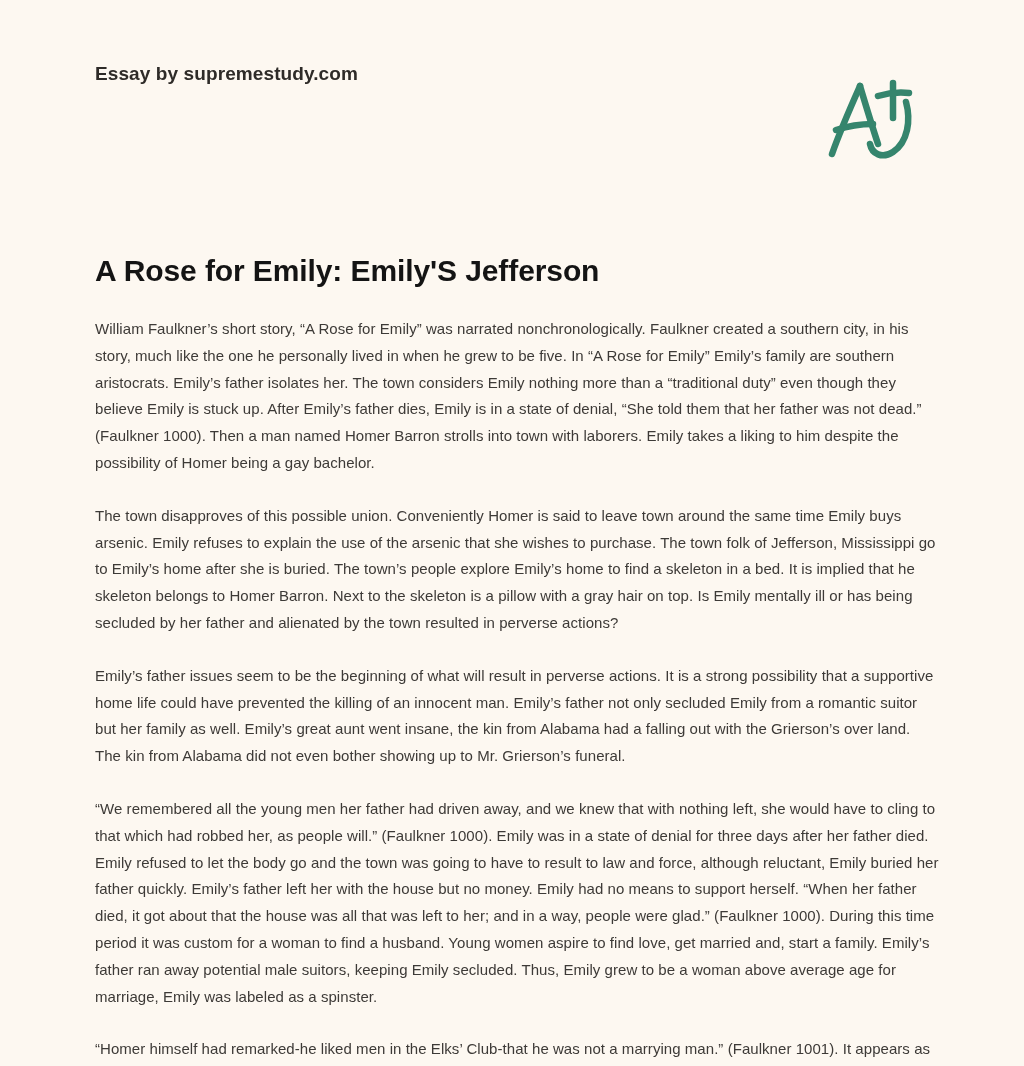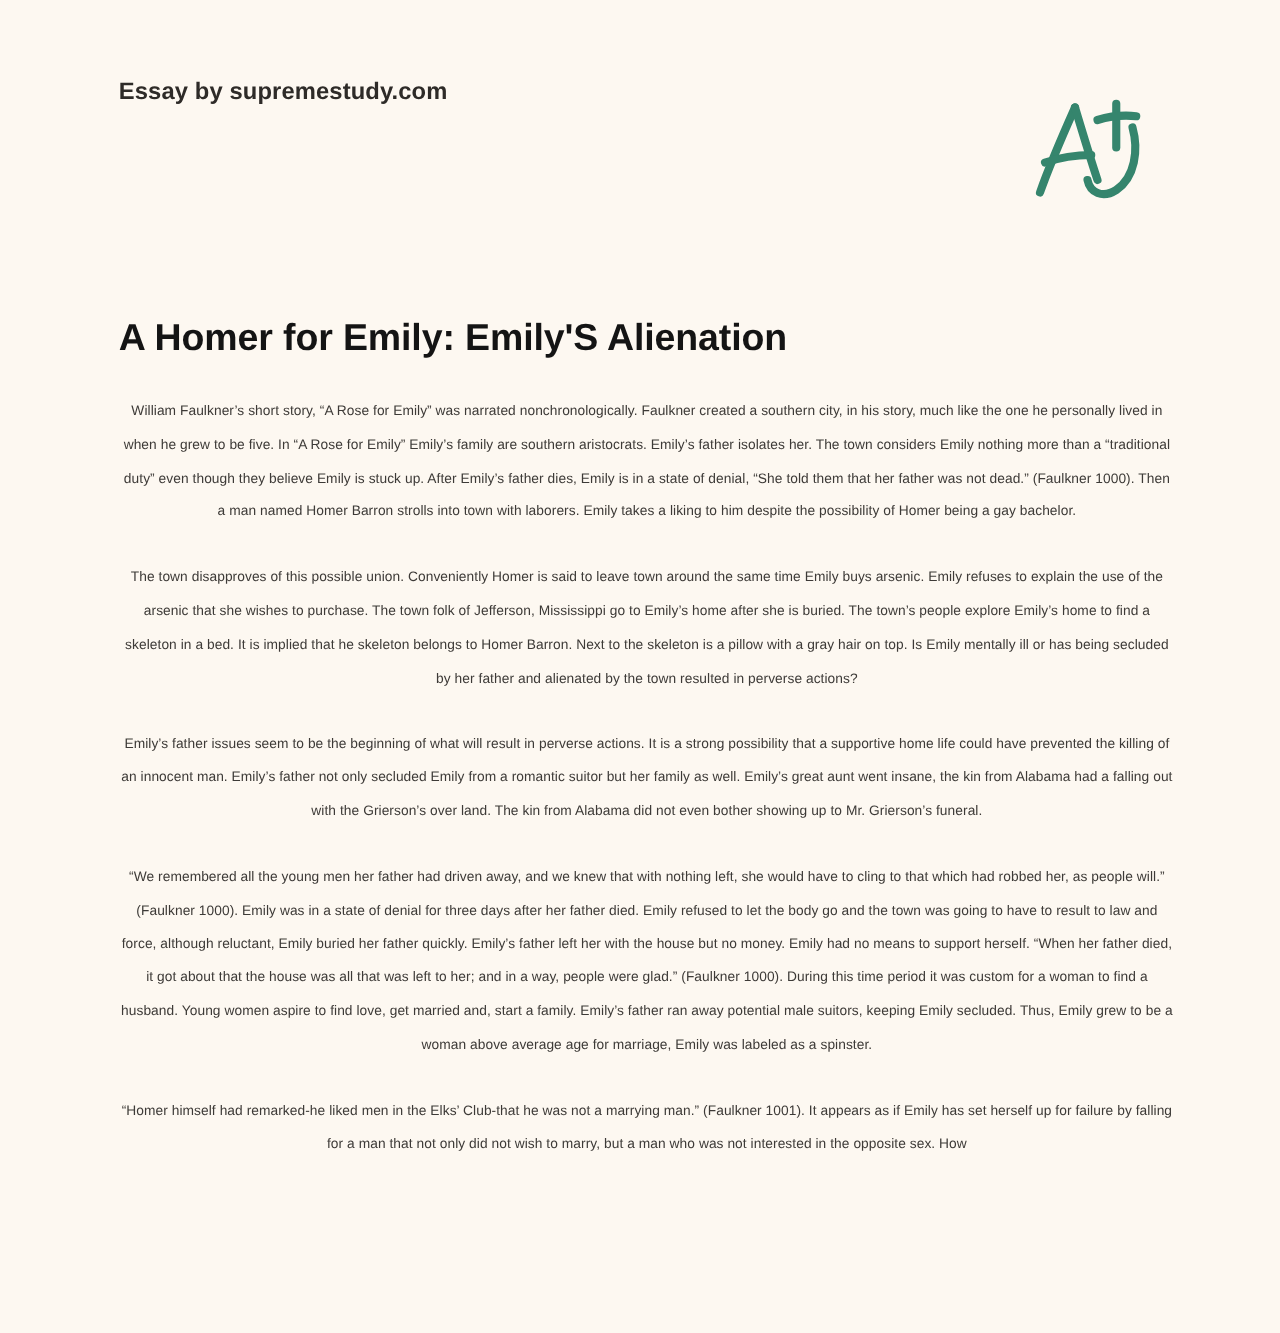--- a/index.html
+++ b/index.html
@@ -87,24 +87,24 @@
   
   .body-copy {
     position: absolute;
     left: 95px;
     top: 316px;
     width: 845px;
   }
 
   .body-copy p {
     margin: 0 0 26px 0;
-    font-size: 11px;
+    font-size: 15px;
     line-height: 26.8px;
     color: #3d3a37;
-    text-align: center;
+    text-align: left;
     letter-spacing: 0.05px;
   }
 
   .body-copy p:last-child {
     margin-bottom: 0;
   }
 </style>
 </head>
 <body>
 
@@ -127,21 +127,21 @@
 
         <path d="M79 21 C79 33 79 45 79 56"></path>
 
         <path d="M64 34 C74 31 86 30 95 31"></path>
 
         <path d="M92 40 C97 58 94 80 79 90 C68 97 58 92 56 82"></path>
       </g>
     </svg>
   </div>
 
-  <h1 class="doc-title">A Homer for Emily: Emily'S Alienation</h1>
+  <h1 class="doc-title">A Rose for Emily: Emily'S Jefferson</h1>
 
   <div class="body-copy">
     <p>William Faulkner’s short story, “A Rose for Emily” was narrated nonchronologically. Faulkner created a southern city, in his story, much like the one he personally lived in when he grew to be five. In “A Rose for Emily” Emily’s family are southern aristocrats. Emily’s father isolates her. The town considers Emily nothing more than a “traditional duty” even though they believe Emily is stuck up. After Emily’s father dies, Emily is in a state of denial, “She told them that her father was not dead.” (Faulkner 1000). Then a man named Homer Barron strolls into town with laborers. Emily takes a liking to him despite the possibility of Homer being a gay bachelor.</p>
     <p>The town disapproves of this possible union. Conveniently Homer is said to leave town around the same time Emily buys arsenic. Emily refuses to explain the use of the arsenic that she wishes to purchase. The town folk of Jefferson, Mississippi go to Emily’s home after she is buried. The town’s people explore Emily’s home to find a skeleton in a bed. It is implied that he skeleton belongs to Homer Barron. Next to the skeleton is a pillow with a gray hair on top. Is Emily mentally ill or has being secluded by her father and alienated by the town resulted in perverse actions?</p>
     <p>Emily’s father issues seem to be the beginning of what will result in perverse actions. It is a strong possibility that a supportive home life could have prevented the killing of an innocent man. Emily’s father not only secluded Emily from a romantic suitor but her family as well. Emily’s great aunt went insane, the kin from Alabama had a falling out with the Grierson’s over land. The kin from Alabama did not even bother showing up to Mr. Grierson’s funeral.</p>
     <p>“We remembered all the young men her father had driven away, and we knew that with nothing left, she would have to cling to that which had robbed her, as people will.” (Faulkner 1000). Emily was in a state of denial for three days after her father died. Emily refused to let the body go and the town was going to have to result to law and force, although reluctant, Emily buried her father quickly. Emily’s father left her with the house but no money. Emily had no means to support herself. “When her father died, it got about that the house was all that was left to her; and in a way, people were glad.” (Faulkner 1000). During this time period it was custom for a woman to find a husband. Young women aspire to find love, get married and, start a family. Emily’s father ran away potential male suitors, keeping Emily secluded. Thus, Emily grew to be a woman above average age for marriage, Emily was labeled as a spinster.</p>
     <p>“Homer himself had remarked-he liked men in the Elks’ Club-that he was not a marrying man.” (Faulkner 1001). It appears as if Emily has set herself up for failure by falling for a man that not only did not wish to marry, but a man who was not interested in the opposite sex. How</p>
   </div>
 
 </div>

